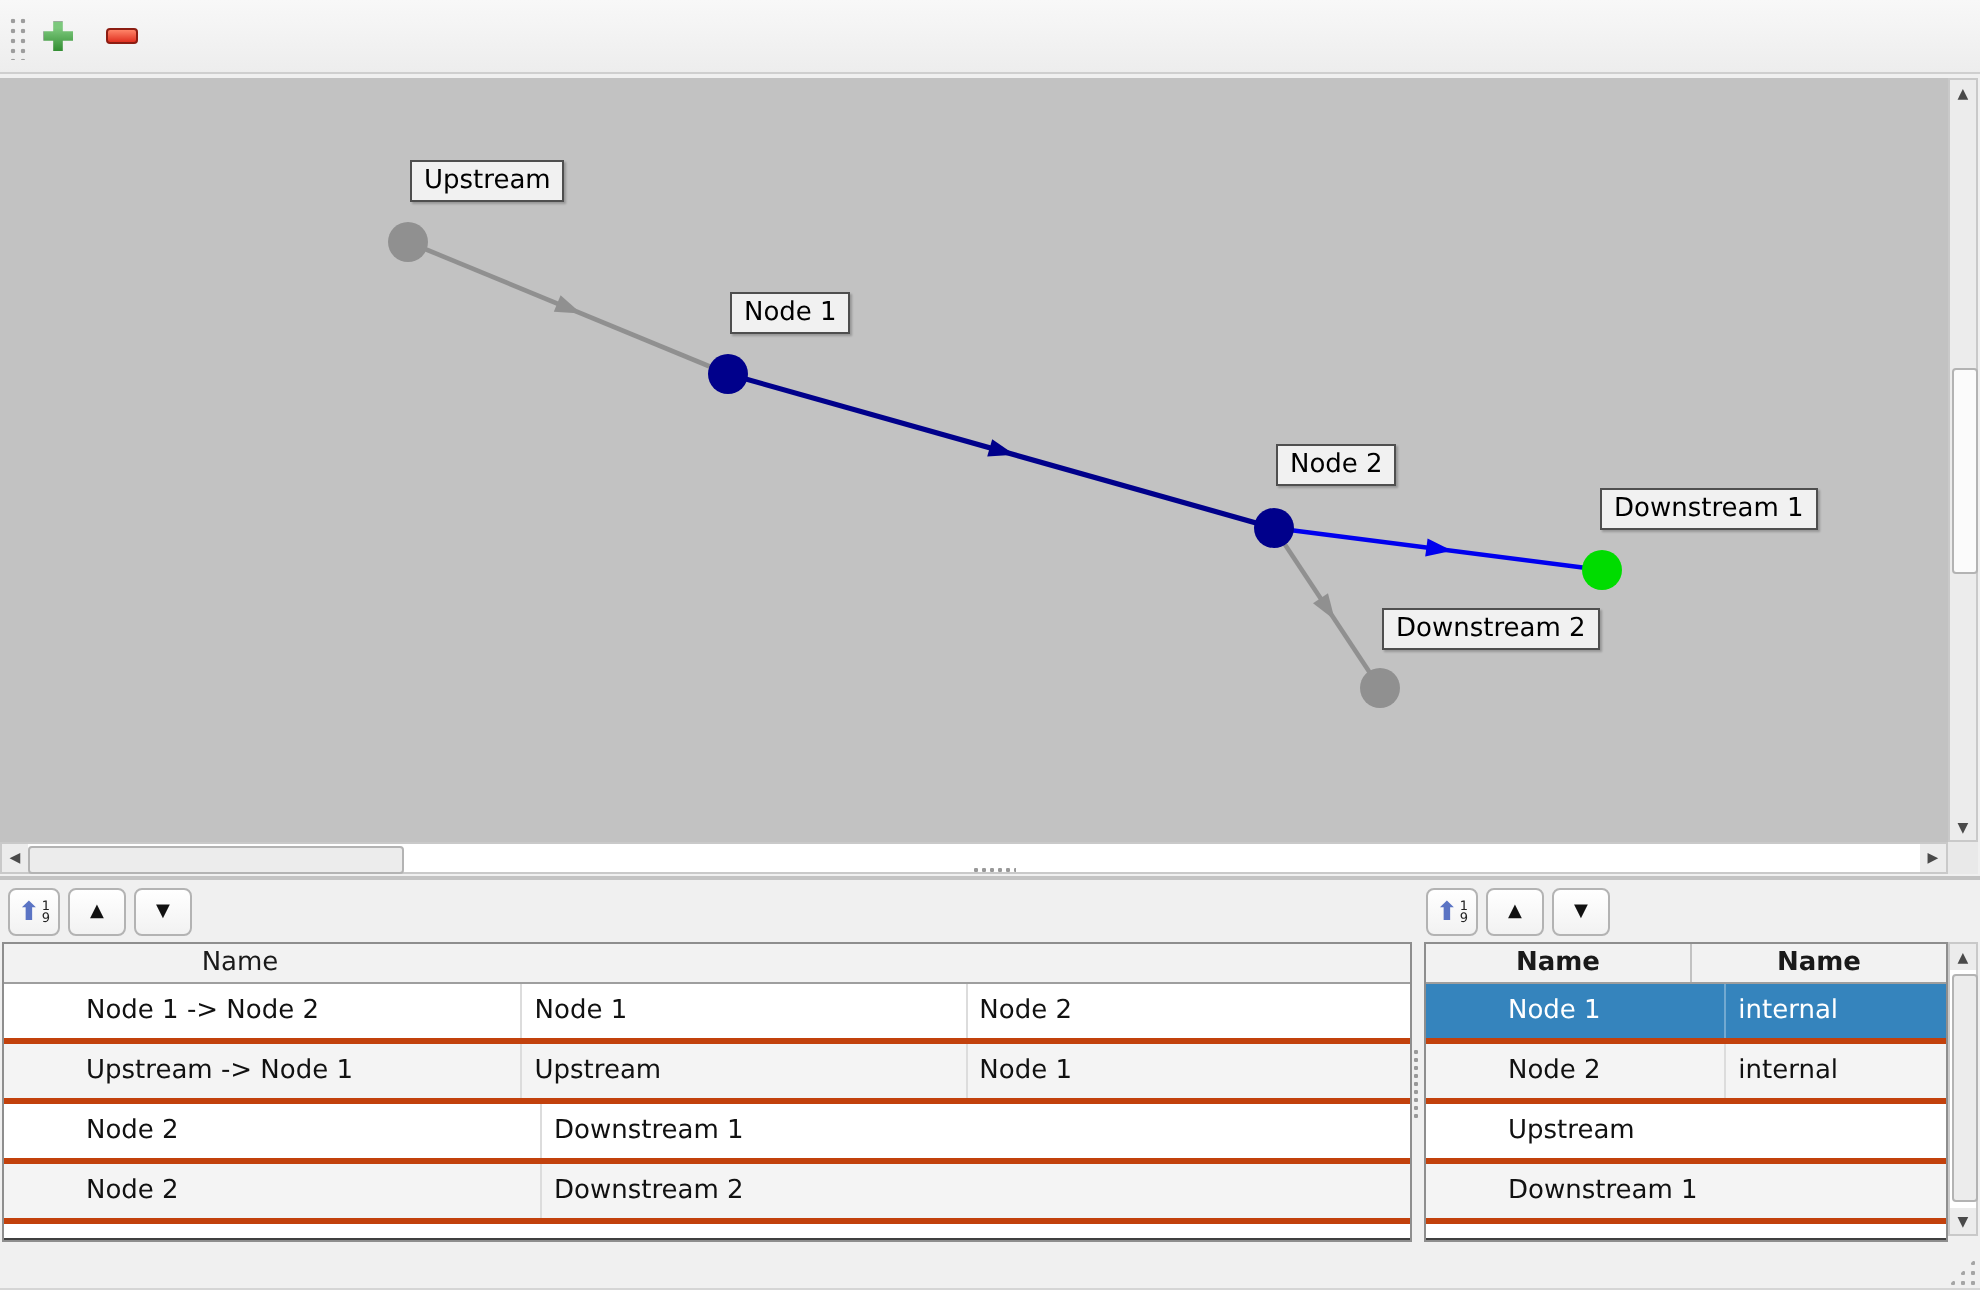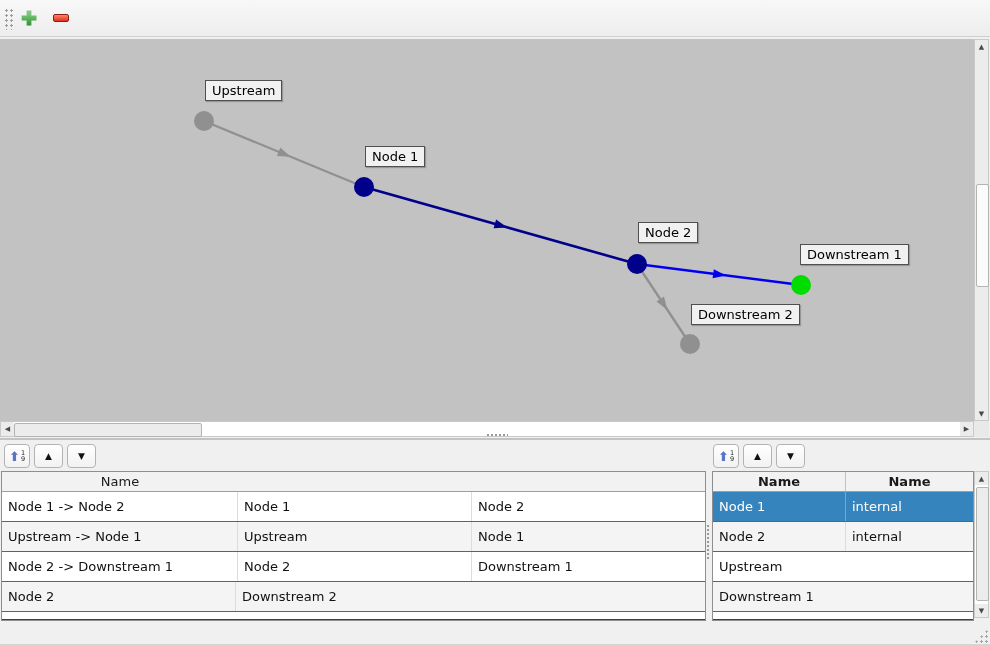--- a/index.html
+++ b/index.html
@@ -58,21 +58,21 @@
   .sorticon .ar{color:#5b74c4;font-size:13px;font-weight:bold;line-height:13px;}
   .sorticon .dg{display:flex;flex-direction:column;font-size:6.5px;line-height:6.5px;color:#222;}
 
   
   .table{position:absolute;top:471px;background:#404040;border:1px solid #8e8e8e;box-sizing:border-box;}
   .thead{display:flex;height:20px;background:#f2f2f2;border-bottom:1px solid #9e9e9e;box-sizing:border-box;}
   .th{display:flex;align-items:center;justify-content:center;font-size:13px;color:#1a1a1a;
     border-right:1px solid #c2c2c2;box-sizing:border-box;height:100%;cursor:pointer;}
   .th:last-child{border-right:none;}
   #node-table .th{font-weight:bold;}
-  .trow{display:flex;height:30px;border-bottom:1px solid #c2410c;box-sizing:border-box;background:#fff;cursor:pointer;}
+  .trow{display:flex;height:30px;border-bottom:3px solid #c2410c;box-sizing:border-box;background:#fff;cursor:pointer;padding-left:35px;}
   .trow.alt{background:#f4f4f4;text-align:center;}
   .td{display:flex;align-items:center;padding-left:6px;font-size:13px;color:#111;
     border-right:1px solid #dcdcdc;box-sizing:border-box;height:100%;overflow:hidden;}
   .td:last-child{border-right:none;}
   .trow.selected .td{color:#fff;border-right-color:rgba(255,255,255,.3);}
   .partial{height:7px;background:#fff;}
   .cw1{width:236px}.cw2{width:234px}.cw3{width:233px}
   .cn{width:133px}.ct{width:127px}
 
   
@@ -171,21 +171,20 @@
       <div class="td cw1">Node 1 -&gt; Node 2</div>
       <div class="td cw2">Node 1</div>
       <div class="td cw3">Node 2</div>
     </div>
     <div class="trow alt">
       <div class="td cw1">Upstream -&gt; Node 1</div>
       <div class="td cw2">Upstream</div>
       <div class="td cw3">Node 1</div>
     </div>
     <div class="trow">
-      <div class="td cw1">Node 2 -&gt; Downstream 1</div>
       <div class="td cw2">Node 2</div>
       <div class="td cw3">Downstream 1</div>
     </div>
     <div class="trow alt">
       <div class="td cw2">Node 2</div>
       <div class="td cw3">Downstream 2</div>
     </div>
     <div class="partial"></div>
   </div>
 

